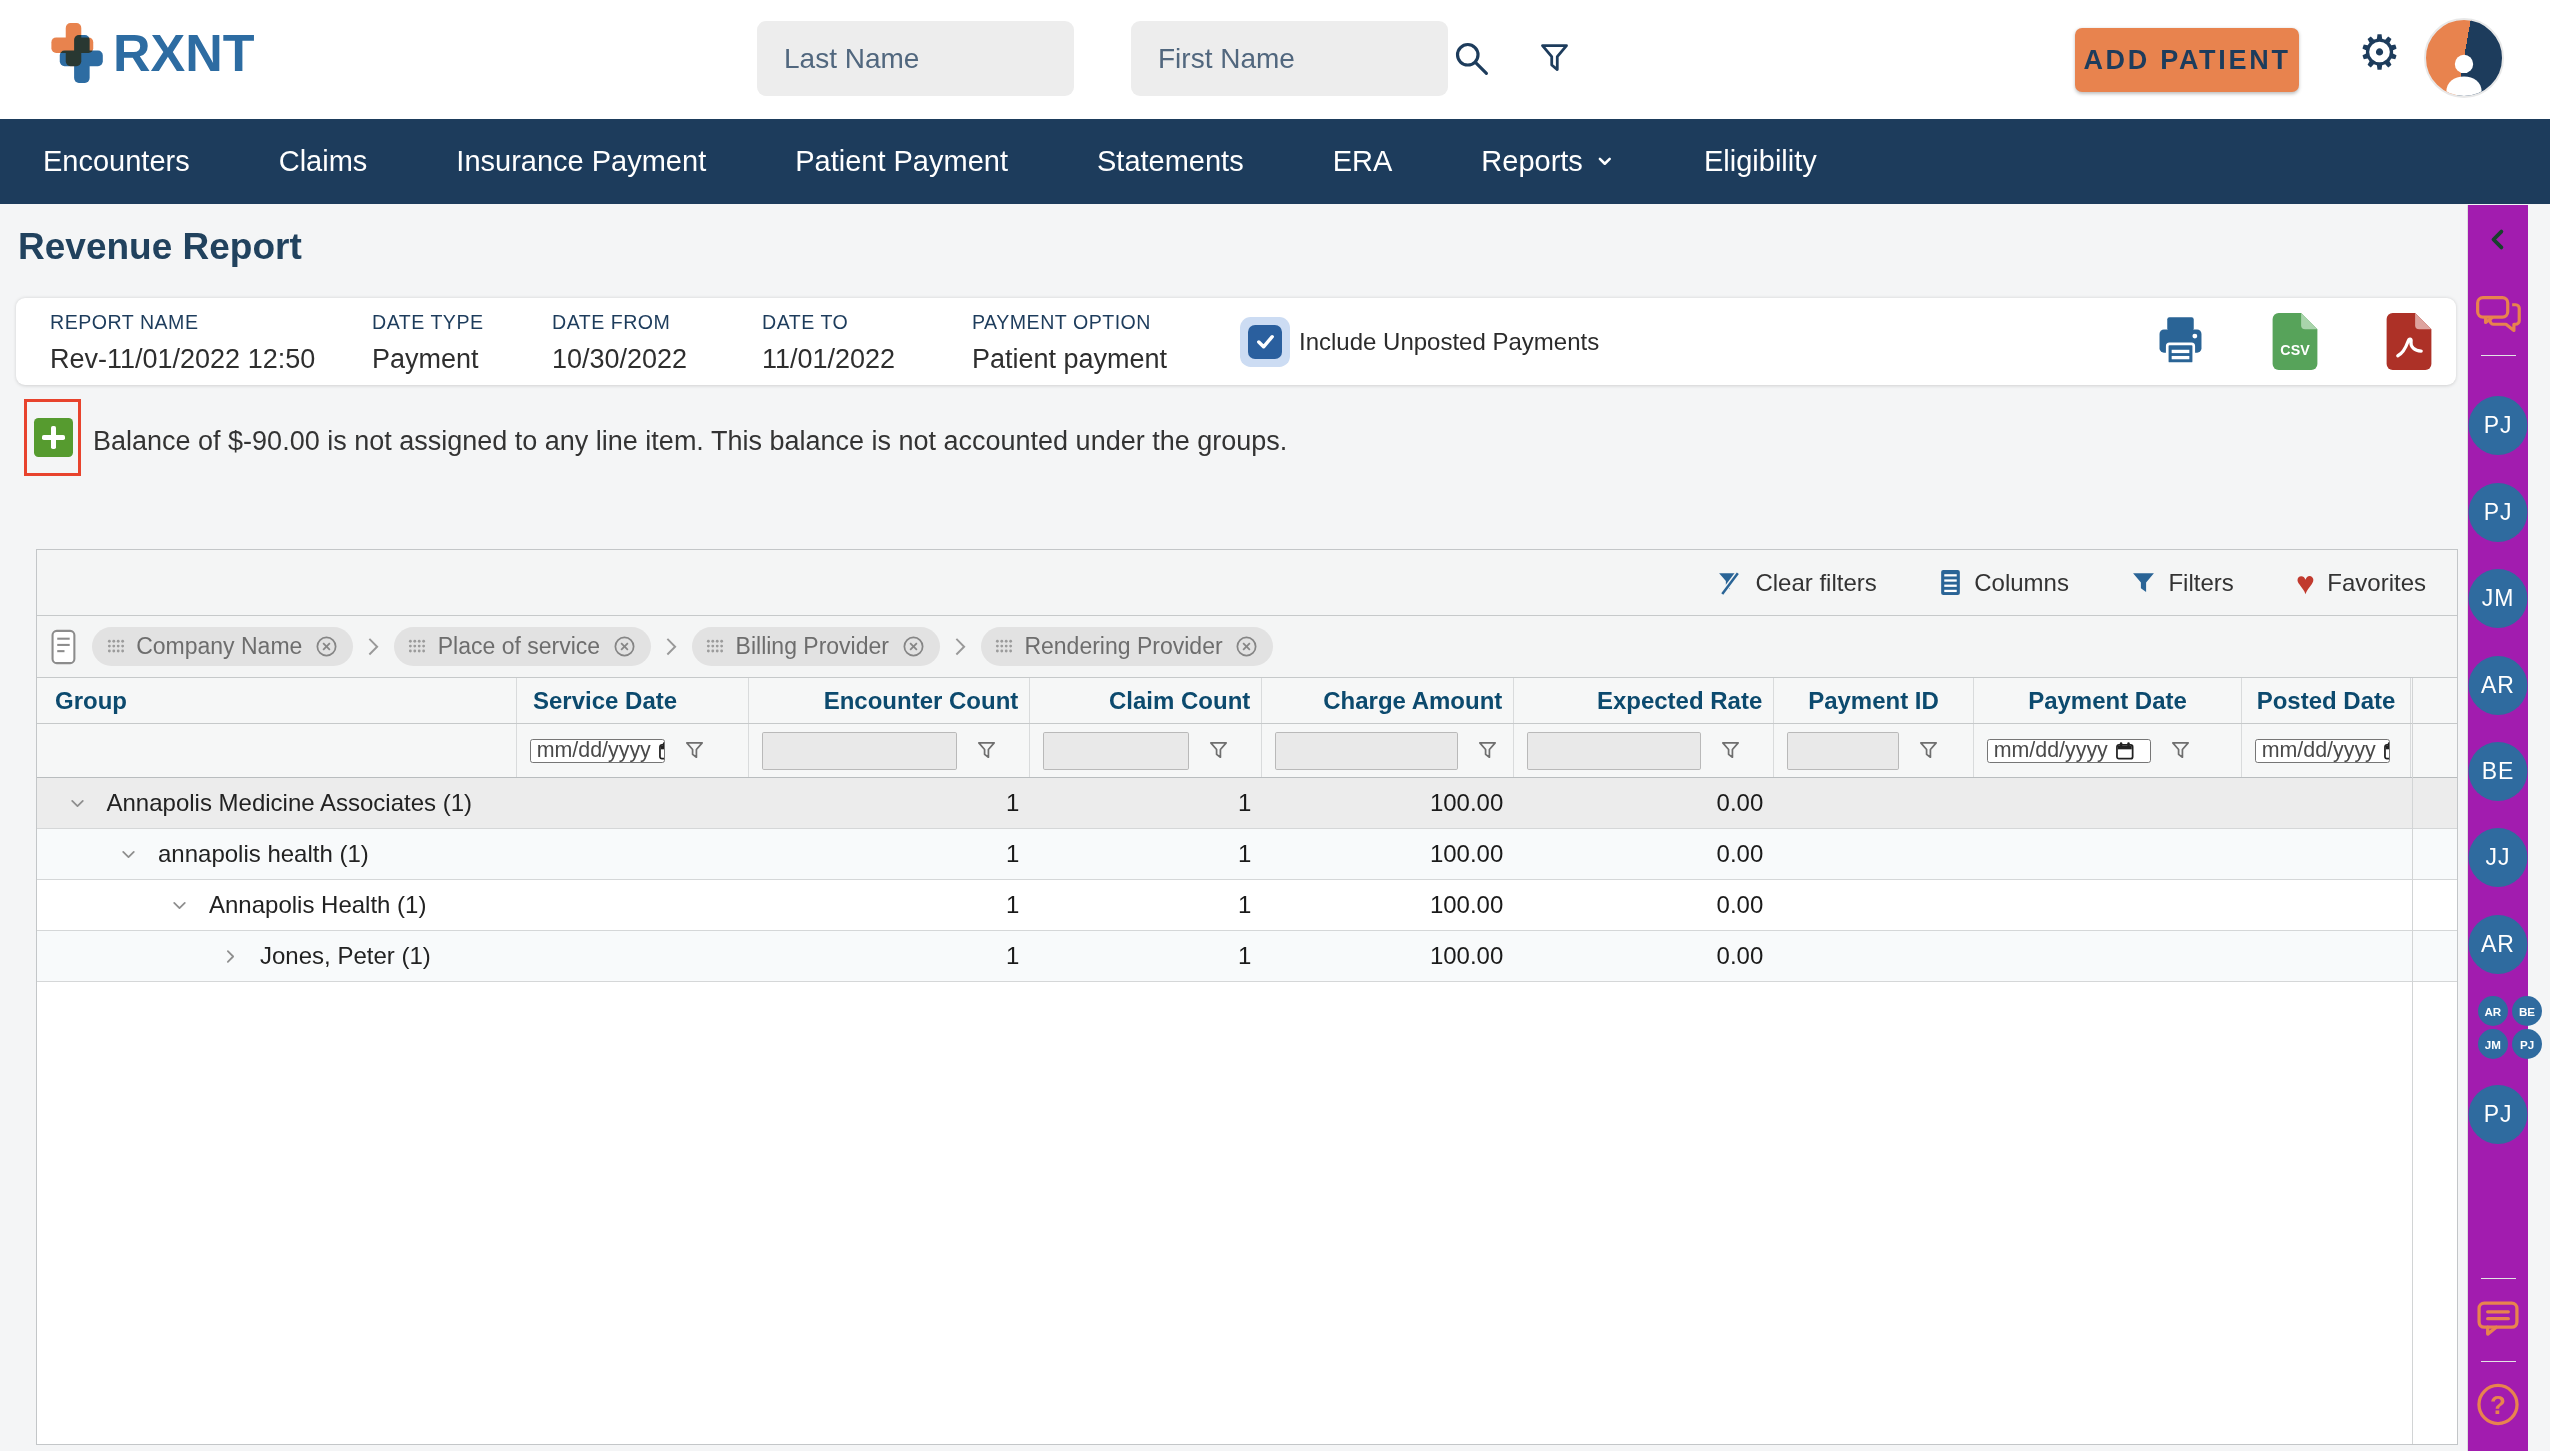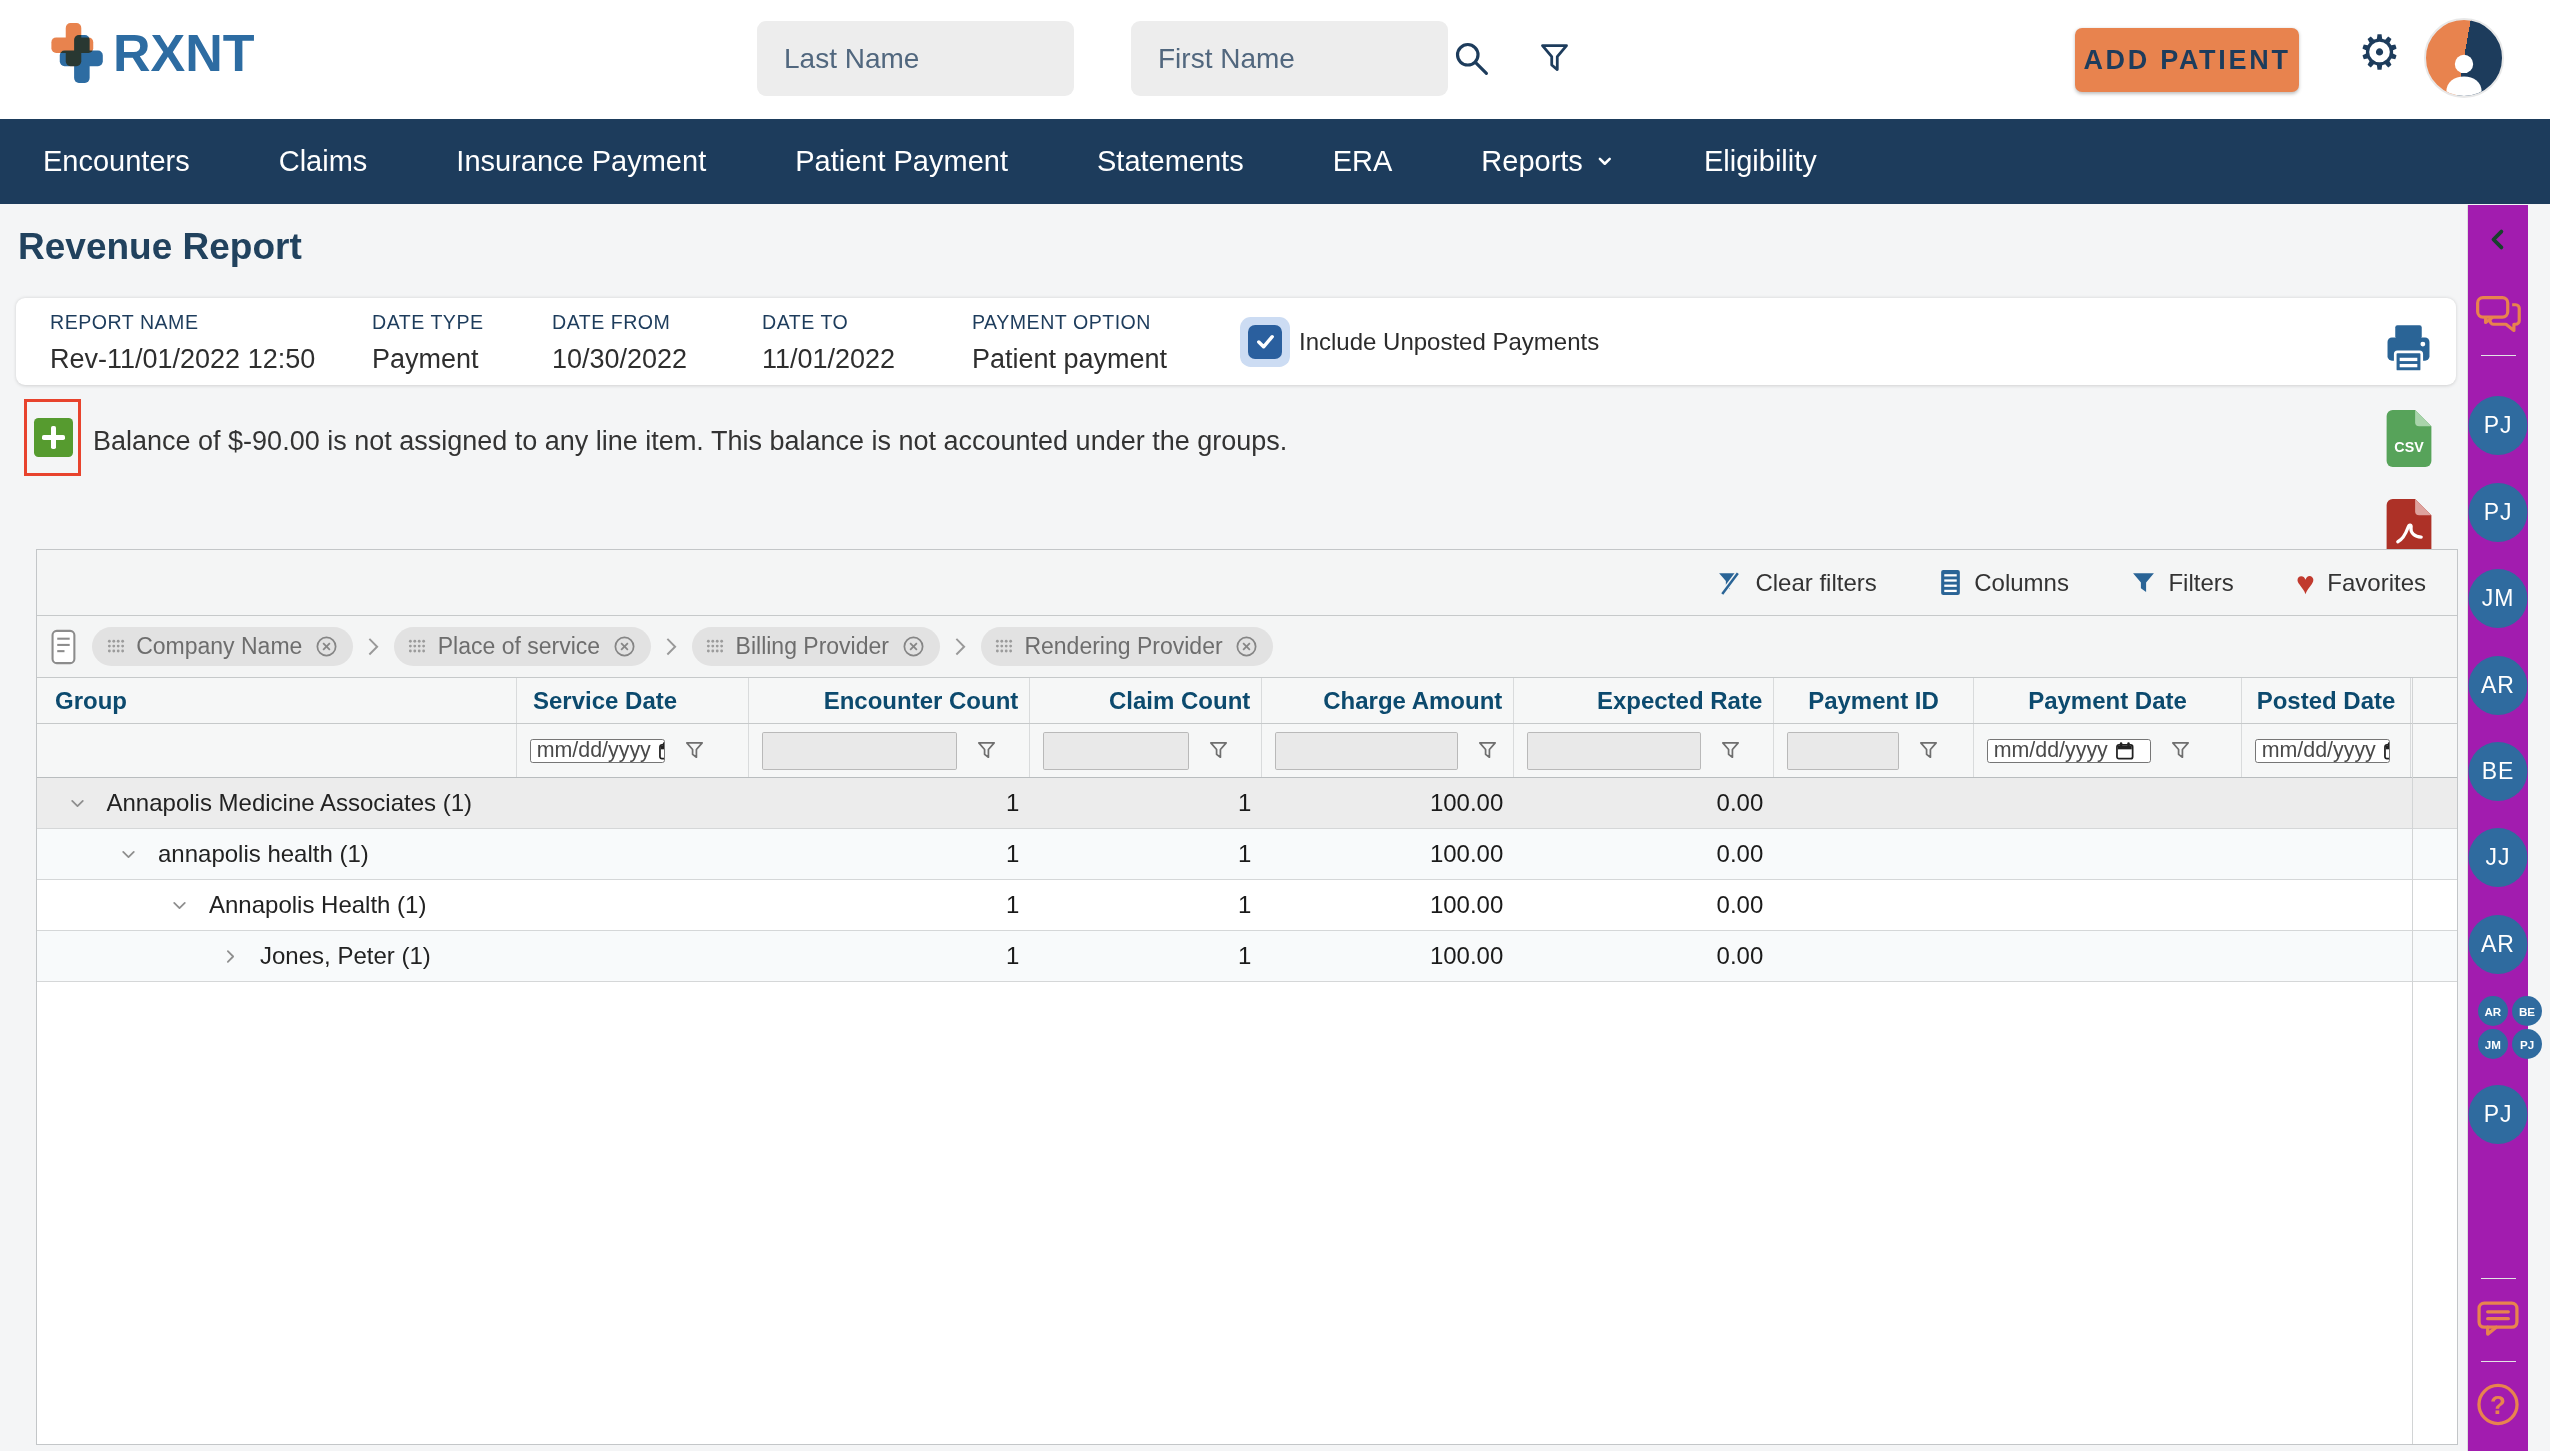--- a/index.html
+++ b/index.html
@@ -33,21 +33,21 @@
 
   .report-card{position:absolute;left:16px;top:93px;width:2440px;height:87px;background:#ffffff;border-radius:9px;box-shadow:0 0.9px 3.6px rgba(0,0,0,.15);}
   .field{position:absolute;top:12.5px;}
   .f0{left:34px;}.f1{left:356px;}.f2{left:536px;}.f3{left:746px;}.f4{left:956px;}
   .field .flabel{font-size:19.6px;font-weight:400;color:#1d3c5c;letter-spacing:0.5px;}
   .field .fvalue{font-size:27px;color:#2e2e2e;margin-top:10.7px;}
   .include{position:absolute;left:1224px;top:18.7px;display:flex;align-items:center;gap:9px;}
   .cb-halo{width:50px;height:50px;border-radius:10.7px;background:#ccdcf3;display:flex;align-items:center;justify-content:center;cursor:pointer;}
   .cb-box{width:34px;height:34px;border-radius:7.1px;background:#2a5f9e;display:flex;align-items:center;justify-content:center;}
   .include-label{font-size:24px;color:#2b2b2b;}
-  .export{position:absolute;right:19.6px;top:23px;display:flex;align-items:center;gap:32px;flex-direction:column;}
+  .export{position:absolute;right:19.6px;top:15px;display:flex;align-items:center;gap:59px;}
   .export button{background:none;border:none;padding:0;cursor:pointer;width:55px;height:57px;}
 
   .notice-plus{position:absolute;left:34px;top:213px;width:39px;height:39px;background:#569b2f;border:none;border-radius:4.5px;cursor:pointer;}
   .notice-plus::before,.notice-plus::after{content:"";position:absolute;background:#fff;}
   .notice-plus::before{left:50%;top:8px;width:5.3px;height:23px;margin-left:-2.7px;border-radius:1.8px;}
   .notice-plus::after{top:50%;left:8px;height:5.3px;width:23px;margin-top:-2.7px;border-radius:1.8px;}
   .annotation-box{position:absolute;left:24px;top:194px;width:57px;height:77px;border:3.6px solid #e8432d;box-sizing:border-box;pointer-events:none;}
   .notice-text{position:absolute;left:89px;top:213px;margin:4px;font-size:27px;color:#333333;line-height:39px;}
 
   

